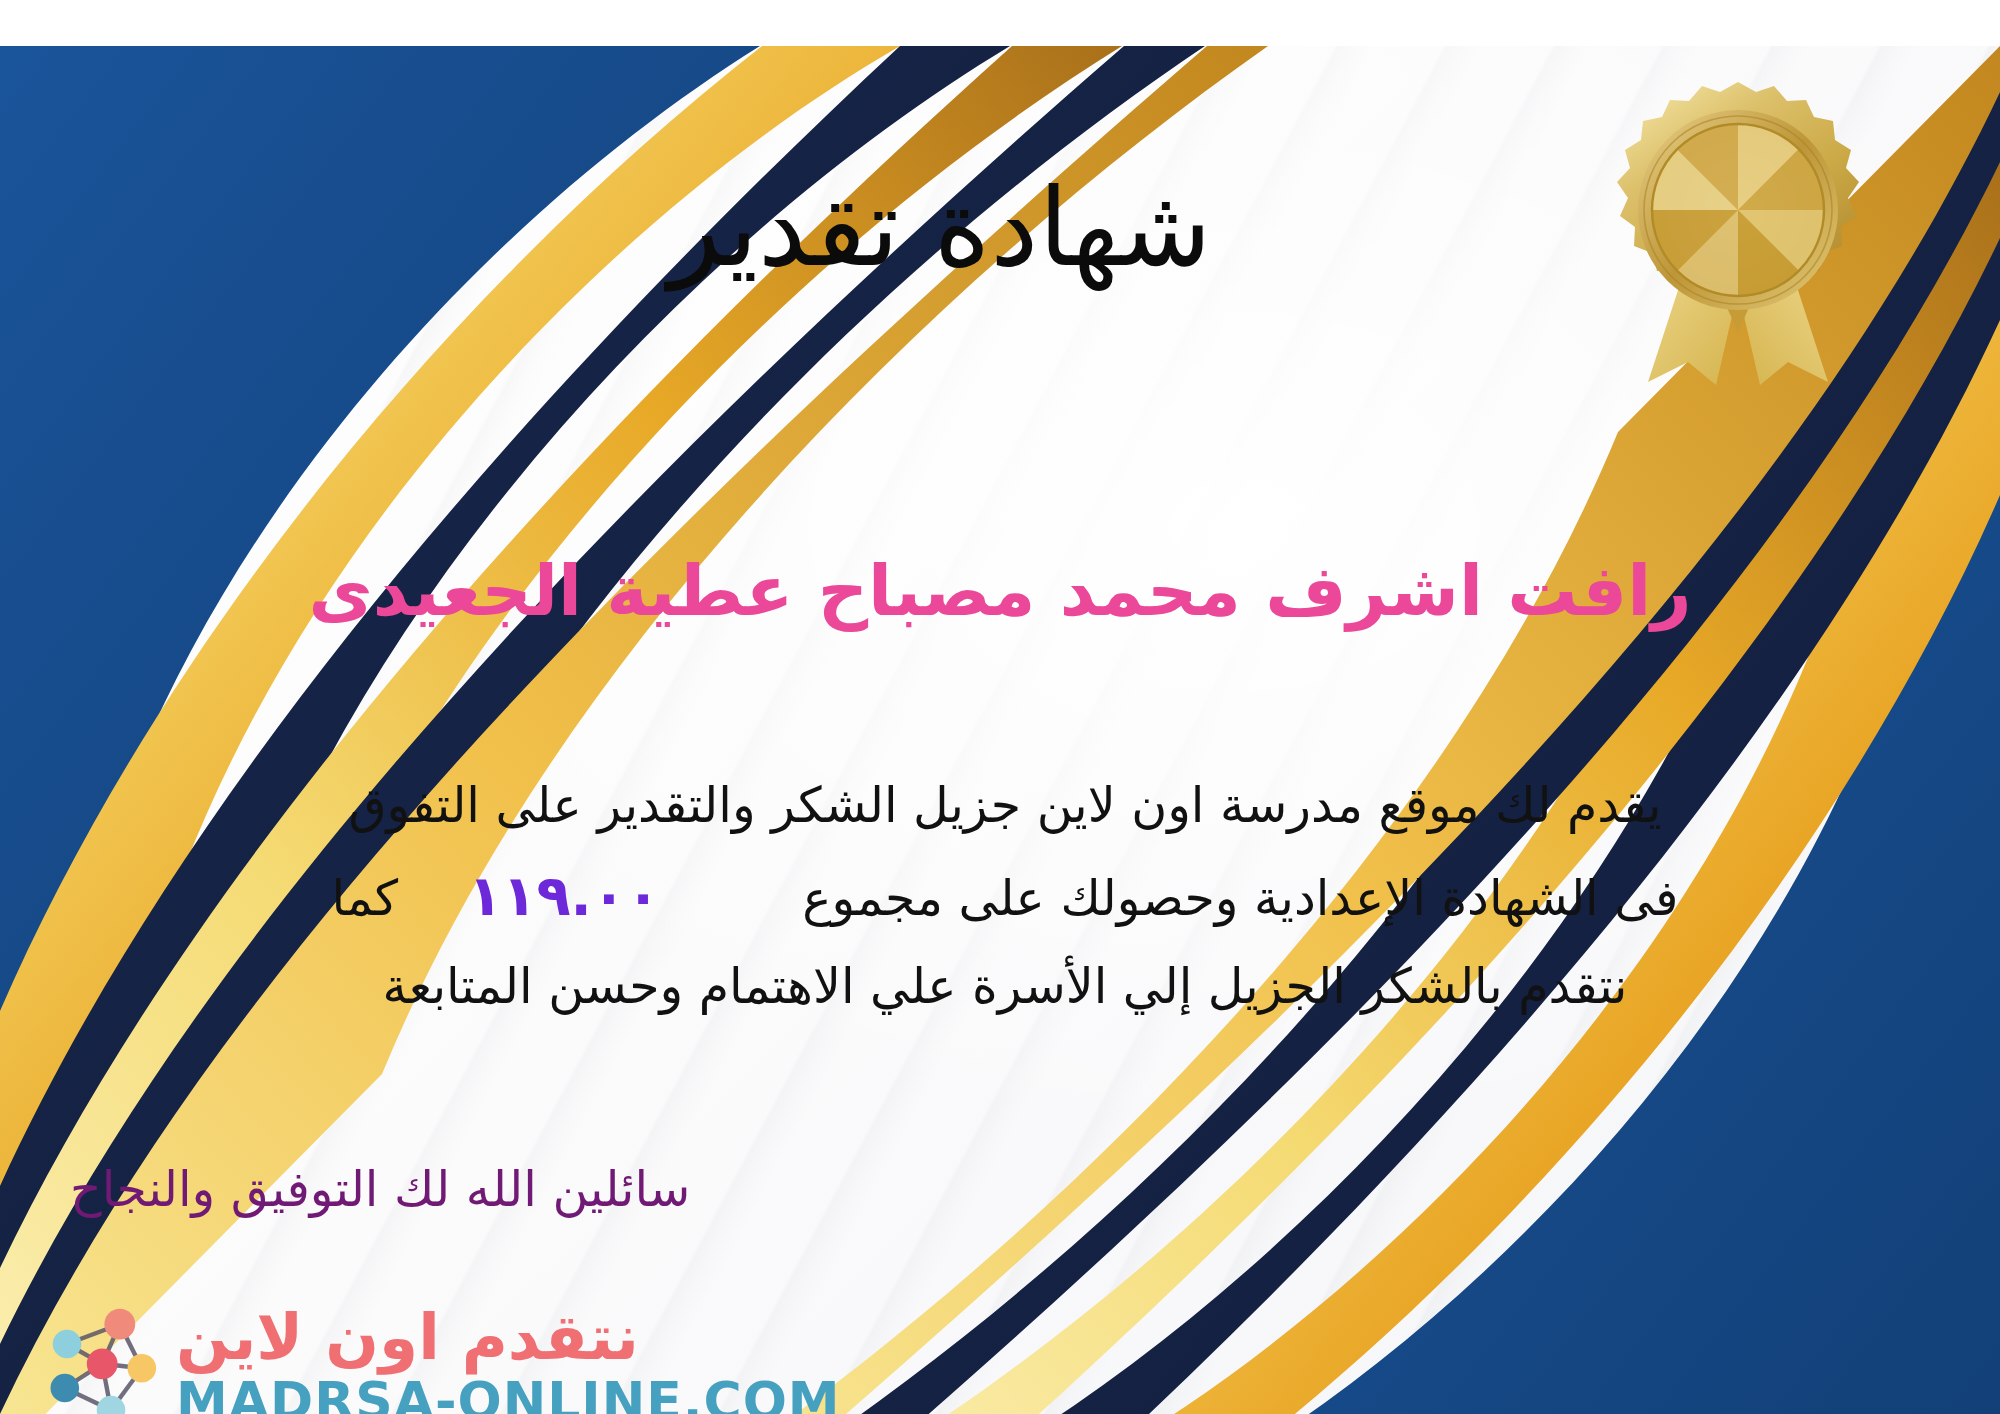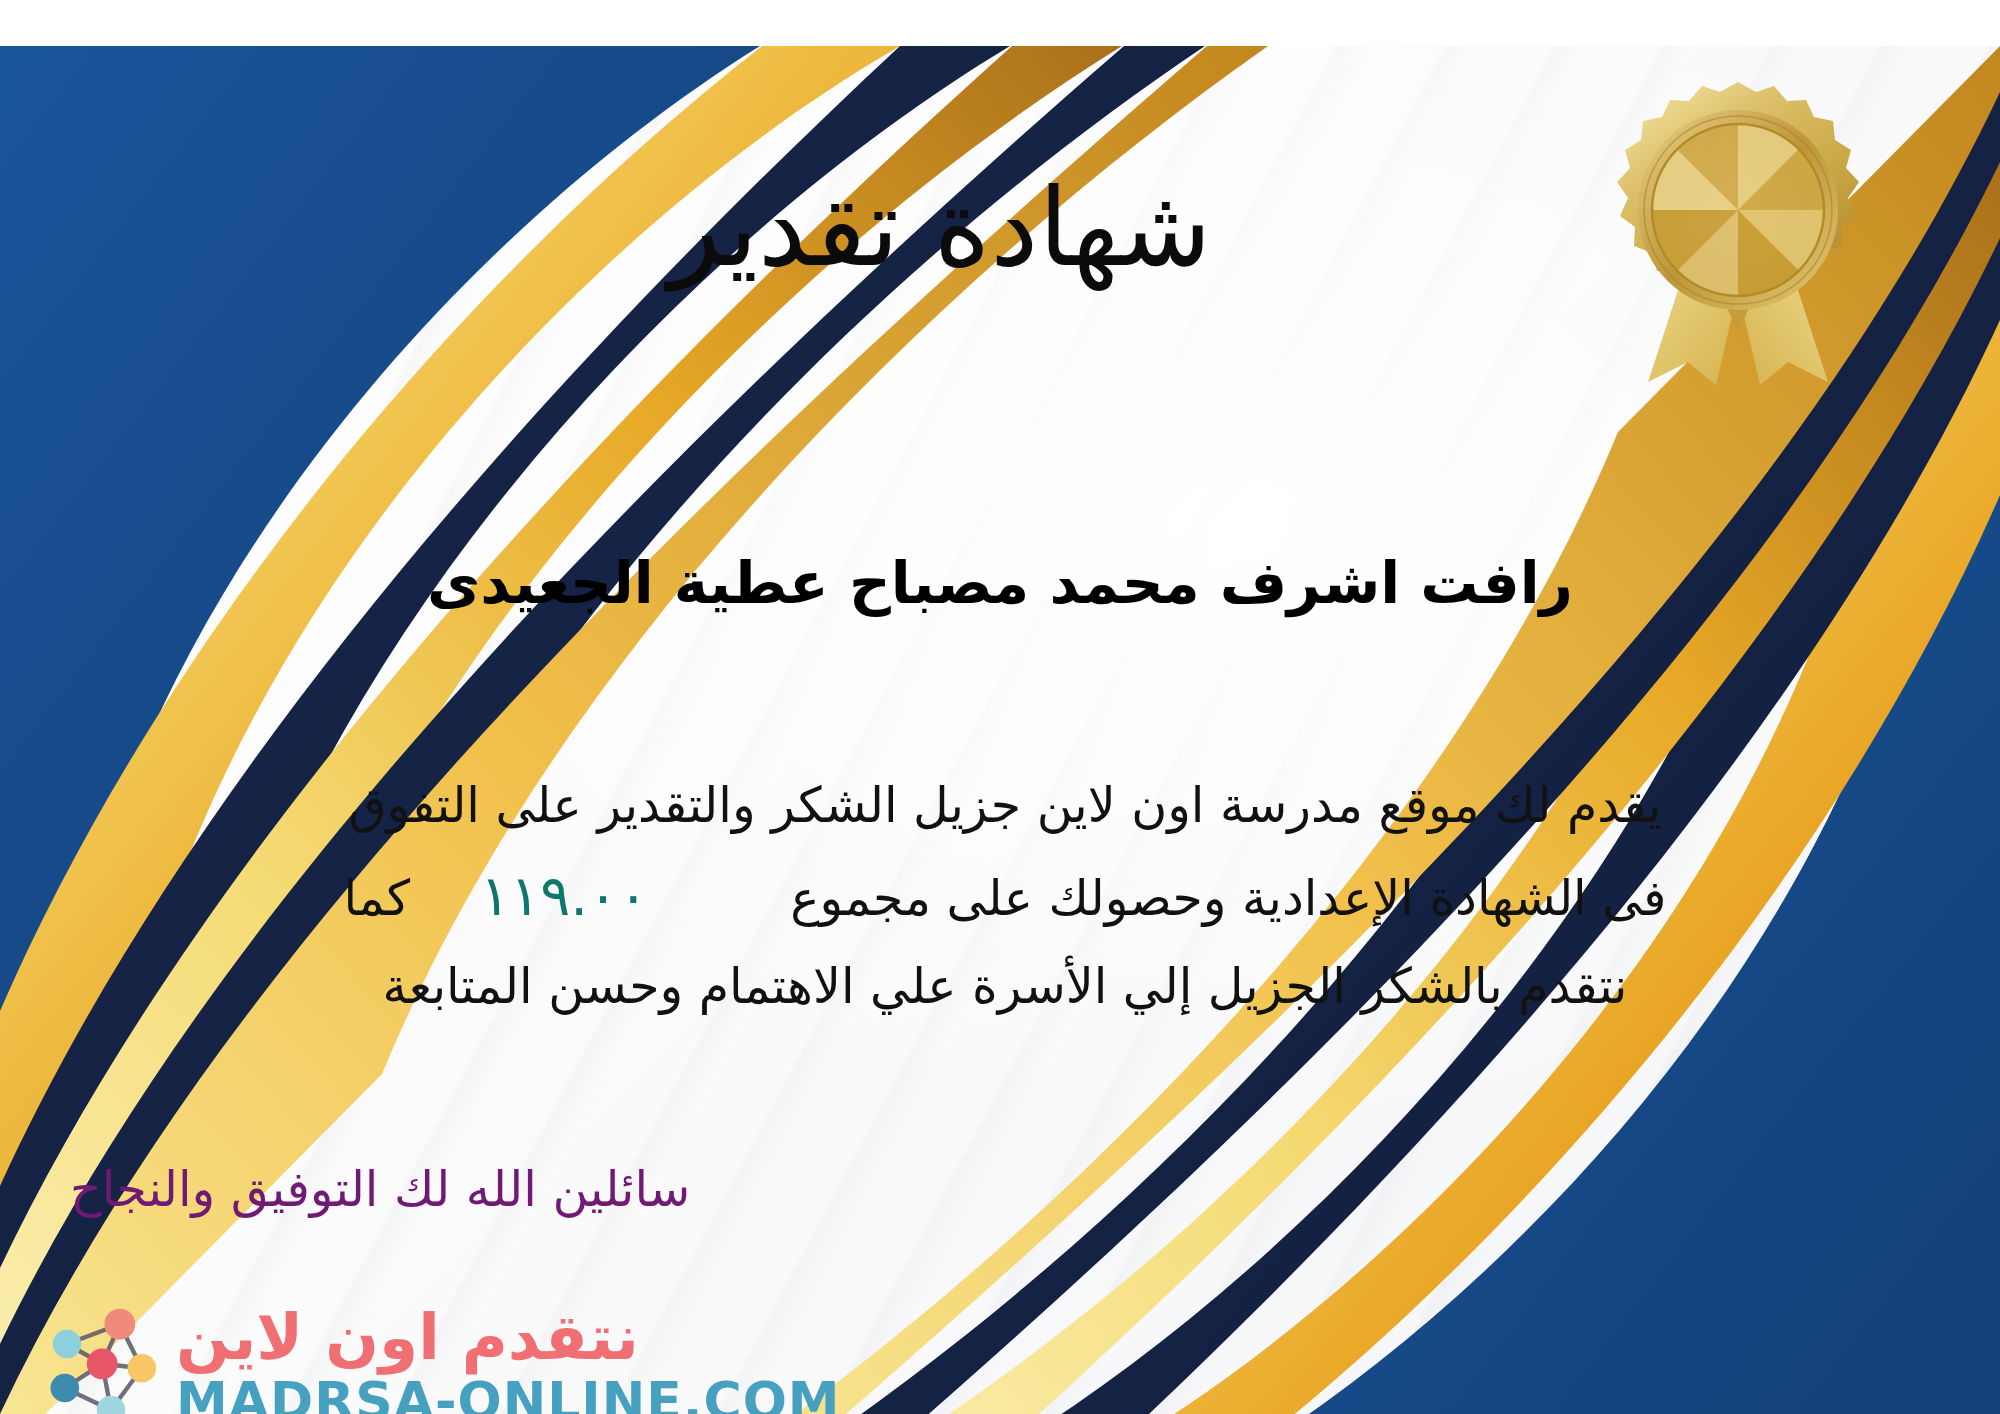--- a/index.html
+++ b/index.html
@@ -75,45 +75,45 @@
     line-height: 1.18;
     padding-right: 120px;
   }
 
   .recipient-name {
     position: absolute;
     top: 500px;
     left: 60px;
     right: 60px;
     text-align: center;
-    font-size: 58px;
+    font-size: 70px;
     font-weight: 700;
-    color: #000000;
+    color: #ec4899;
     line-height: 1.3;
     white-space: nowrap;
   }
 
   .body-block {
     position: absolute;
     top: 718px;
     left: 70px;
     right: 60px;
     text-align: center;
     font-size: 49px;
     font-weight: 400;
     color: #111111;
     line-height: 1.72;
   }
   .body-line {
     display: block;
     white-space: nowrap;
   }
   .score {
-    color: #0f766e;
-    font-weight: 400;
+    color: #6d28d9;
+    font-weight: 700;
     font-size: 56px;
     padding: 0 22px;
     letter-spacing: 2px;
   }
   .spacer-wide { display: inline-block; width: 120px; }
   .spacer-small { display: inline-block; width: 48px; }
 
   .closing-line {
     position: absolute;
     top: 1105px;

